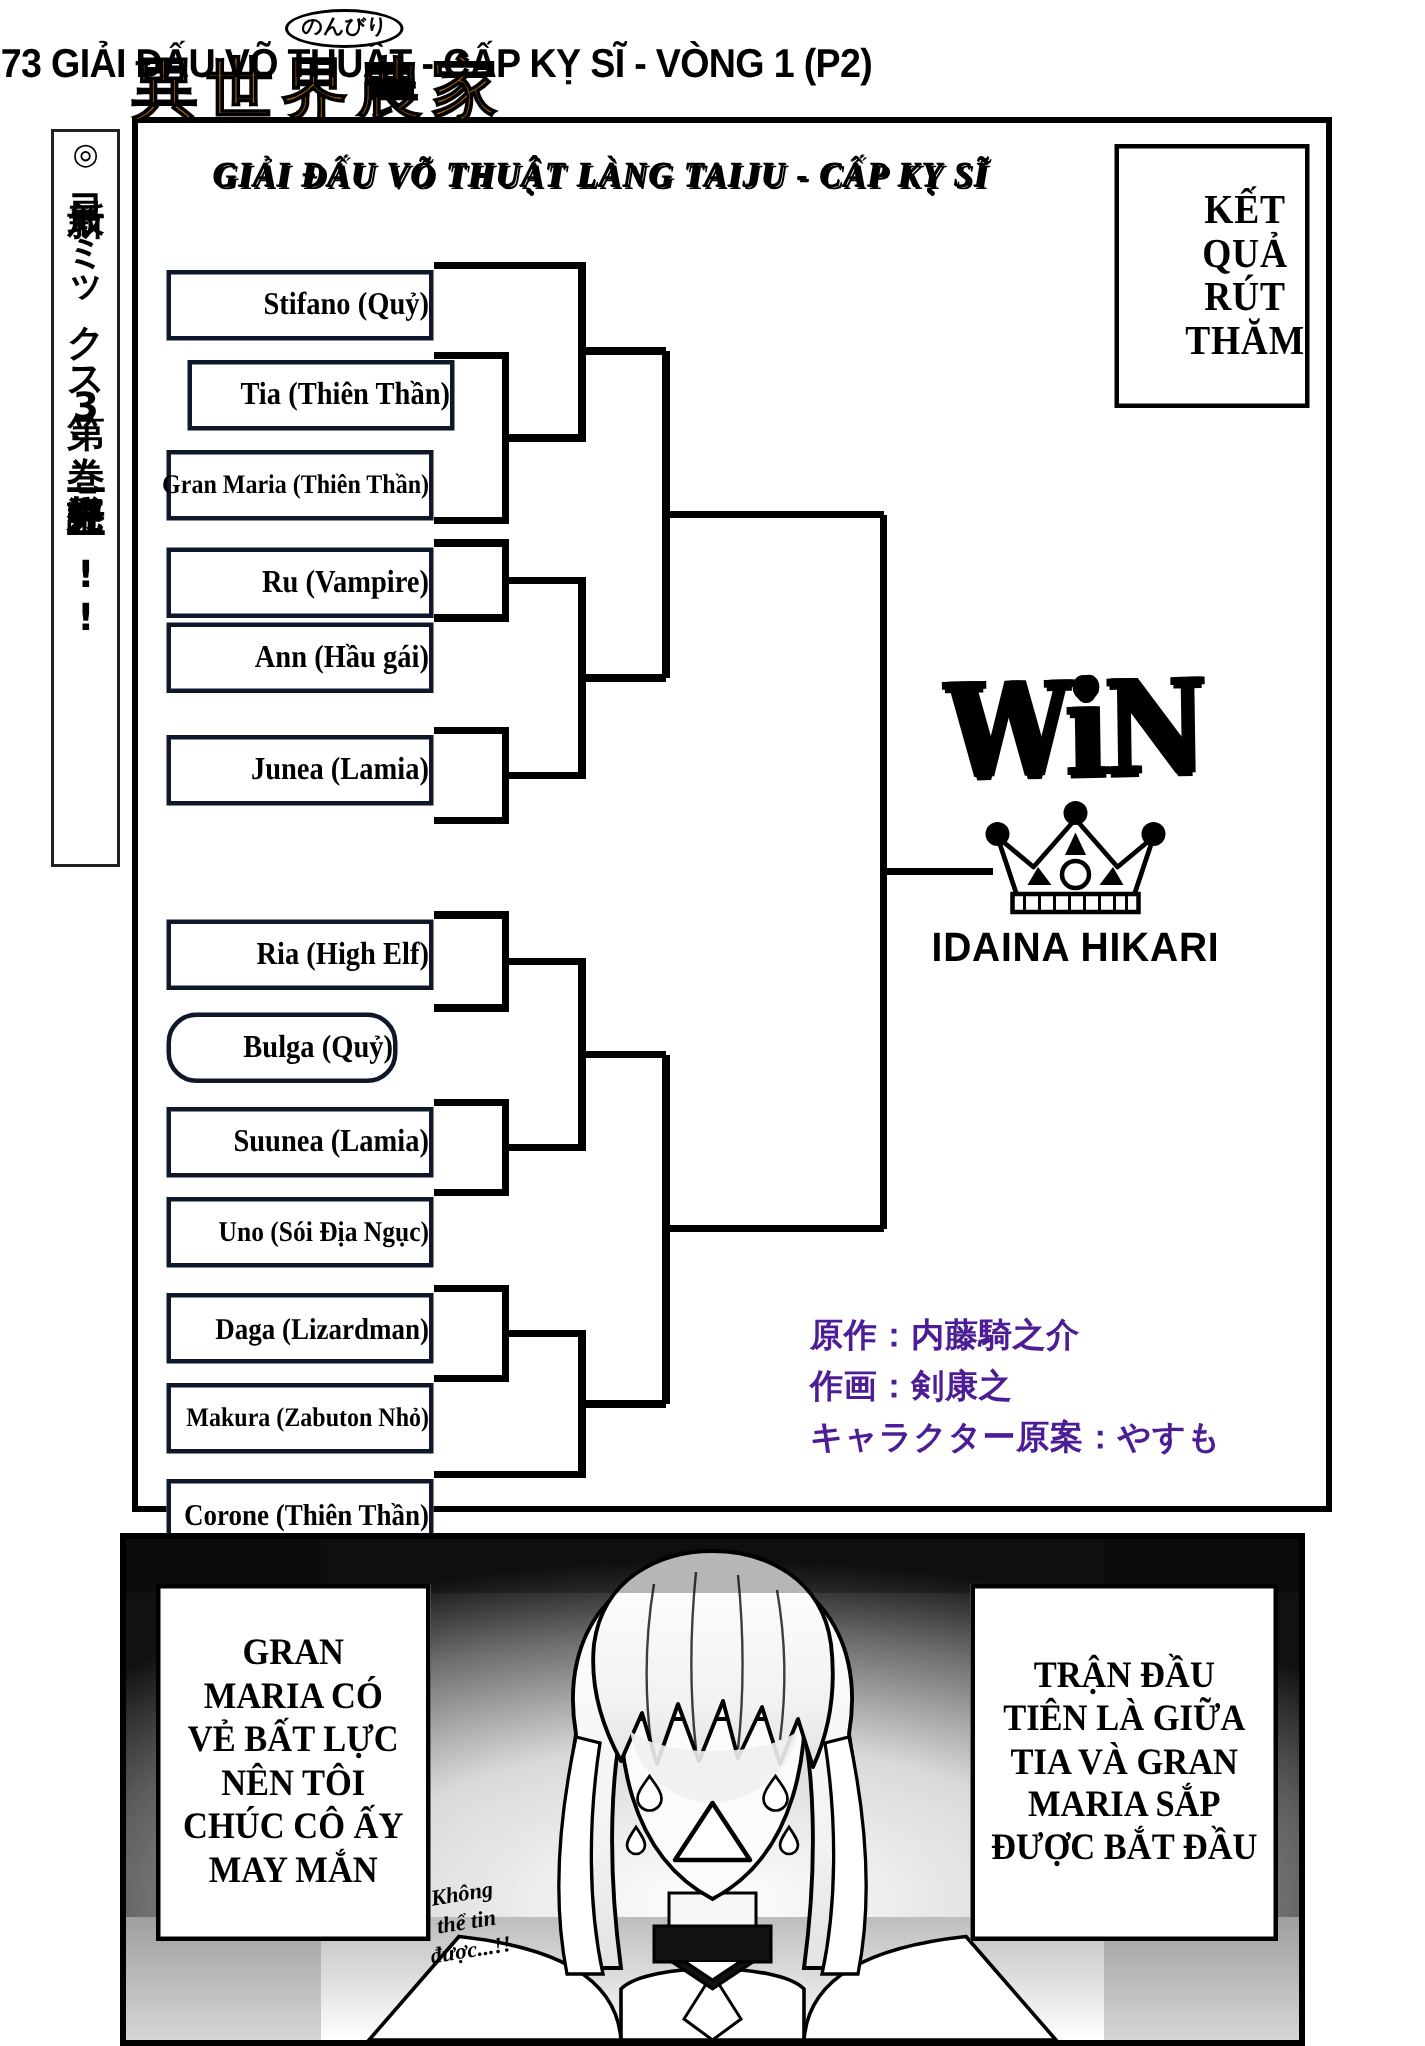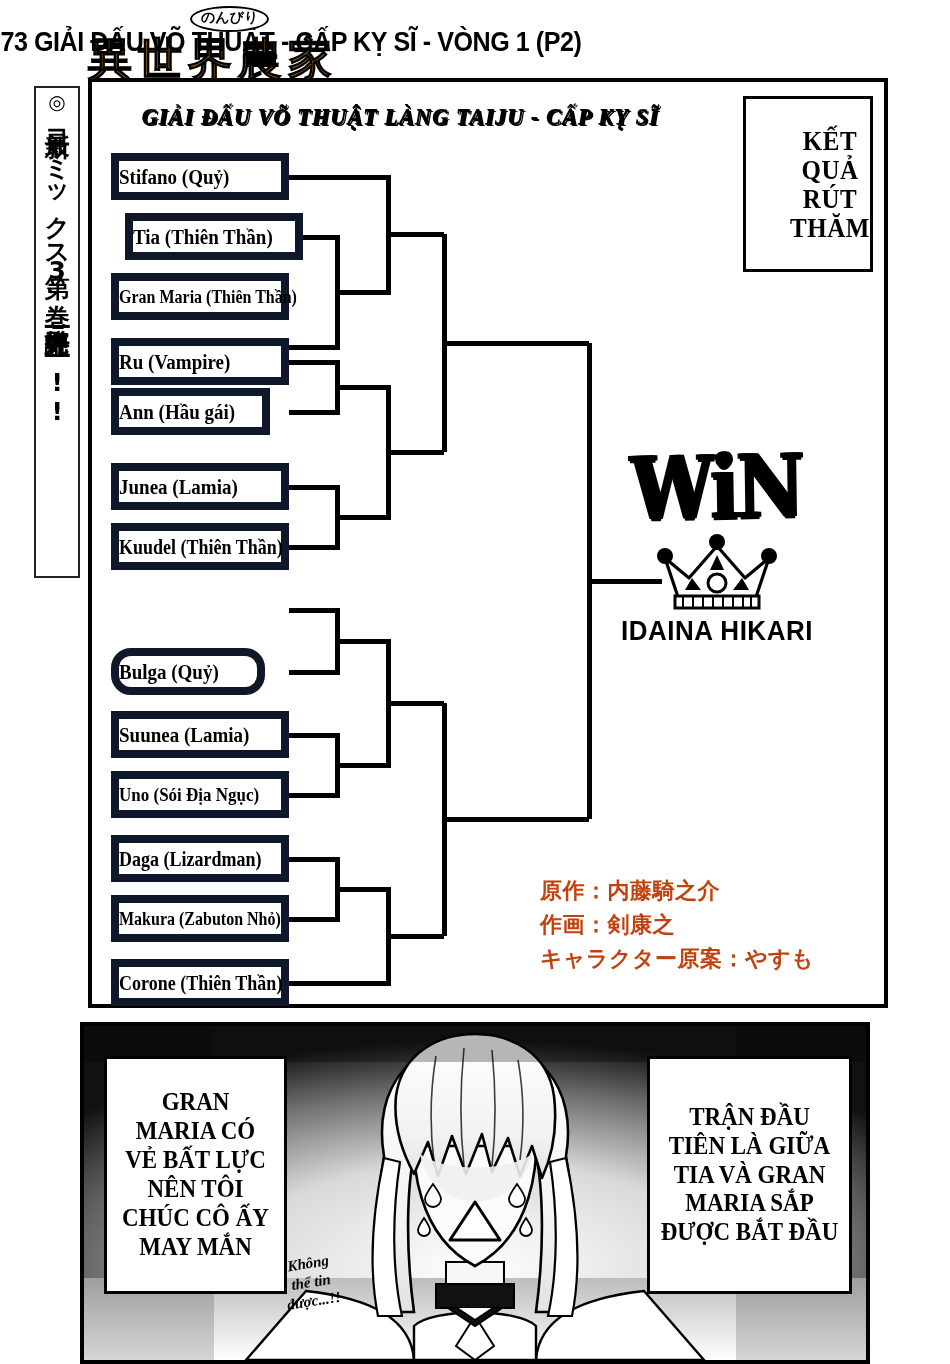--- a/index.html
+++ b/index.html
@@ -69,25 +69,26 @@
     font-family: "Liberation Serif", serif;
     font-weight: bold; font-style: italic; font-size: 22px;
     letter-spacing: 1.2px; color: #000; white-space: nowrap;
     text-shadow: 1.5px 1.5px 0 #000, -0.5px -0.5px 0 #000;
     transform: scaleY(1.08);
   }
 
   
   .seed {
     position: absolute;
-    border: 8px solid #0f172a; background: #fff;
-    display: flex; align-items: center; justify-content: flex-start;
+    border: 3px solid #0f172a; background: #fff;
+    display: flex; align-items: center; justify-content: flex-end;
     font-family: "Liberation Serif", serif;
     font-weight: bold; color: #000;
     line-height: 1;
+    margin-top: 27px;
   }
   .seed span { display: block; white-space: nowrap; transform: scaleY(1.12); }
 
   
   .result-box {
     position: absolute; left: 651px; top: 14px;
     width: 130px; height: 176px;
     border: 3px solid #000; background: #fff;
     display: flex; flex-direction: column;
     align-items: center; justify-content: center;
@@ -118,21 +119,21 @@
     font-family: "Liberation Sans", sans-serif;
     font-weight: bold; font-size: 26px; letter-spacing: 0.5px;
     color: #000; margin-top: 2px; transform: scaleY(1.05);
   }
 
   
   .credits {
     position: absolute; left: 448px; top: 792px;
     font-family: "DejaVu Sans", sans-serif;
     font-weight: bold; font-size: 22px; line-height: 1.55;
-    color: #c2410c; letter-spacing: 0.5px;
+    color: #4c1d95; letter-spacing: 0.5px;
   }
   .credits div { white-space: nowrap; }
 
   
   .lines { position: absolute; left: 0; top: 0; width: 800px; height: 930px; }
 
   
   .manga-panel {
     position: absolute; left: 80px; top: 1022px;
     width: 790px; height: 342px;
@@ -239,30 +240,30 @@
     <div class="seed" style="left:33px; top:131px; width:178px; height:47px;">
       <span style="font-size:19px">Tia (Thiên Thần)</span>
     </div>
     <div class="seed" style="left:19px; top:191px; width:178px; height:47px;">
       <span style="font-size:16px">Gran Maria (Thiên Thần)</span>
     </div>
 
     <div class="seed" style="left:19px; top:256px; width:178px; height:47px;">
       <span style="font-size:19px">Ru (Vampire)</span>
     </div>
-    <div class="seed" style="left:19px; top:306px; width:159px; height:47px;">
+    <div class="seed" style="left:19px; top:306px; width:178px; height:47px;">
       <span style="font-size:19px">Ann (Hầu gái)</span>
     </div>
     <div class="seed" style="left:19px; top:381px; width:178px; height:47px;">
       <span style="font-size:19px">Junea (Lamia)</span>
     </div>
-    <div class="seed" style="left:19px; top:441px; width:178px; height:47px;">
-      <span style="font-size:18px">Kuudel (Thiên Thần)</span>
-    </div>
-
+
+    <div class="seed" style="left:19px; top:504px; width:178px; height:47px;">
+      <span style="font-size:19px">Ria (High Elf)</span>
+    </div>
     <div class="seed" style="left:19px; top:566px; width:154px; height:47px;border-radius:20px;">
       <span style="font-size:19px">Bulga (Quỷ)</span>
     </div>
     <div class="seed" style="left:19px; top:629px; width:178px; height:47px;">
       <span style="font-size:19px">Suunea (Lamia)</span>
     </div>
     <div class="seed" style="left:19px; top:689px; width:178px; height:47px;">
       <span style="font-size:17px">Uno (Sói Địa Ngục)</span>
     </div>
 

